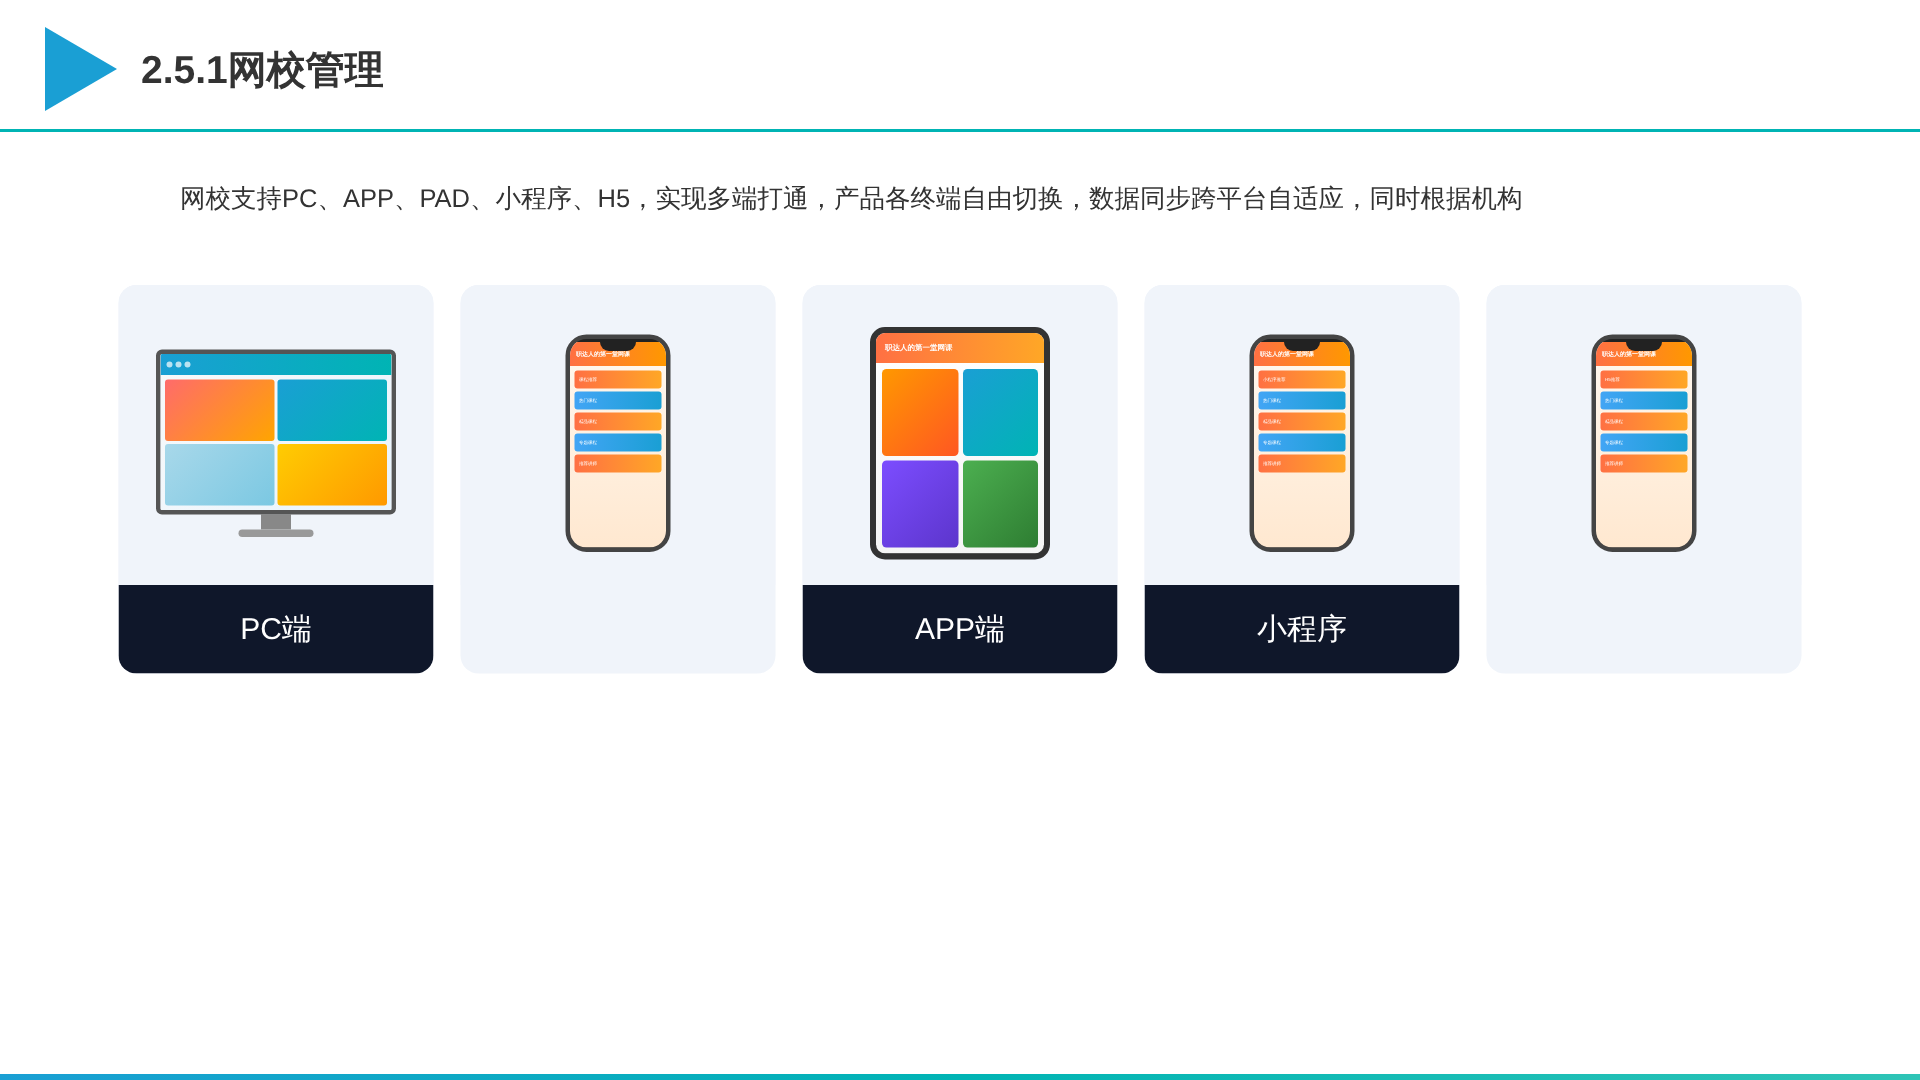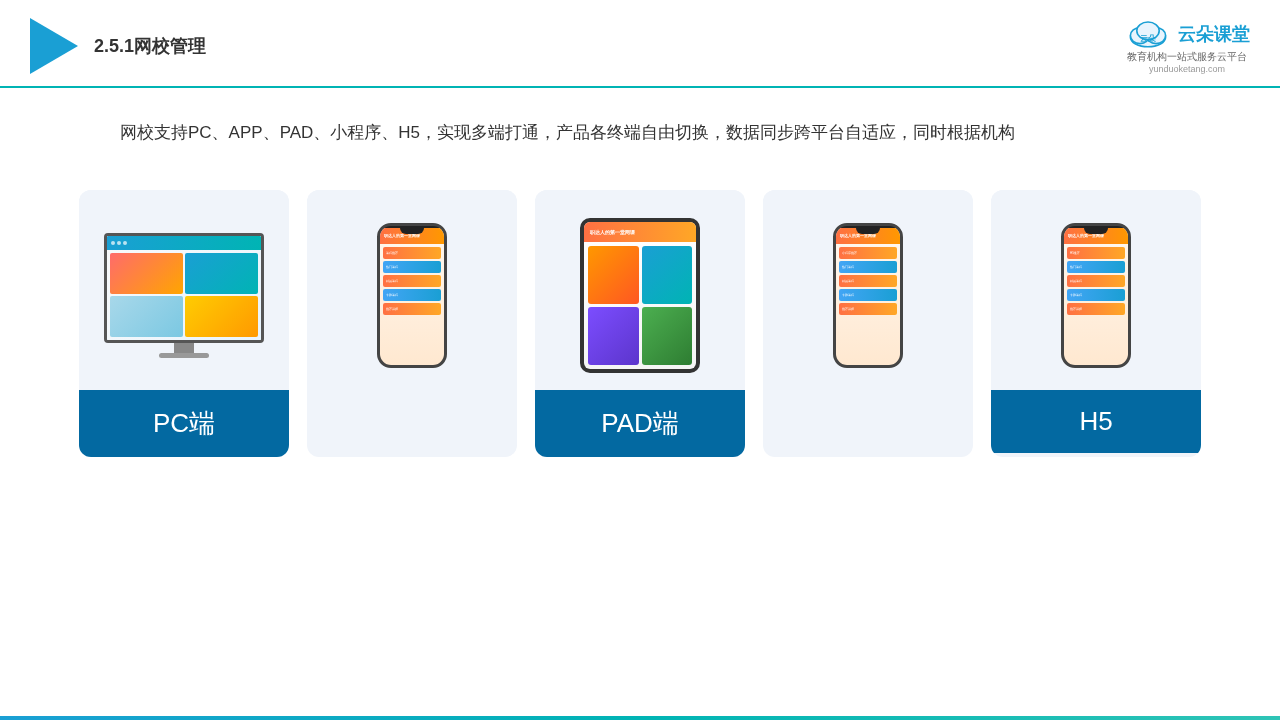--- a/index.html
+++ b/index.html
@@ -26,21 +26,21 @@
       gap: 16px;
     }
     .logo-triangle {
       width: 0;
       height: 0;
       border-top: 28px solid transparent;
       border-bottom: 28px solid transparent;
       border-left: 48px solid #1a9fd4;
     }
     .page-title {
-      font-size: 18px;
+      font-size: 26px;
       font-weight: bold;
       color: #333;
     }
     .header-right {
       display: flex;
       flex-direction: column;
       align-items: center;
     }
     .brand-logo {
       display: flex;
@@ -271,59 +271,43 @@
     }
     .tablet-item:nth-child(2) { background: linear-gradient(135deg, #1a9fd4, #00b4b4); }
     .tablet-item:nth-child(3) { background: linear-gradient(135deg, #7c4dff, #5c35cc); }
     .tablet-item:nth-child(4) { background: linear-gradient(135deg, #4caf50, #2e7d32); }
 
     
     .card-label {
       width: 100%;
       padding: 16px 0;
       text-align: center;
-      font-size: 26px;
+      font-size: 20px;
       color: #fff;
       font-weight: 500;
-      background: #0369a1;
+      background: #0f172a;
     }
 
     
     .bottom-bar {
       height: 4px;
       background: linear-gradient(90deg, #1a9fd4, #00b4b4, #2ec4b6);
       position: absolute;
       bottom: 0;
       left: 0;
       right: 0;
     }
   </style>
 </head>
 <body>
 
 <div class="header">
   <div class="header-left">
     <div class="logo-triangle"></div>
     <h1 class="page-title">2.5.1网校管理</h1>
-  </div>
-  <div class="header-right">
-    <div class="brand-logo">
-      <svg class="cloud-svg" viewBox="0 0 60 40" fill="none" xmlns="http://www.w3.org/2000/svg">
-        <ellipse cx="30" cy="24" rx="22" ry="12" fill="#e8f4fd" stroke="#1a9fd4" stroke-width="2"></ellipse>
-        <ellipse cx="20" cy="22" rx="12" ry="10" fill="#e8f4fd" stroke="#1a9fd4" stroke-width="2"></ellipse>
-        <ellipse cx="40" cy="22" rx="12" ry="10" fill="#e8f4fd" stroke="#1a9fd4" stroke-width="2"></ellipse>
-        <ellipse cx="30" cy="16" rx="14" ry="11" fill="#e8f4fd" stroke="#1a9fd4" stroke-width="2"></ellipse>
-        <text x="30" y="29" text-anchor="middle" fill="#1a9fd4" font-size="10" font-family="Microsoft YaHei" font-weight="bold">云朵</text>
-      </svg>
-      <span class="brand-name">云朵课堂</span>
-    </div>
-    <div class="brand-sub">
-      <span>教育机构一站</span><span>式服务云平台</span>
-    </div>
-    <div class="brand-url">yunduoketang.com</div>
   </div>
 </div>
 
 <div class="description">
   <p>网校支持PC、APP、PAD、小程序、H5，实现多端打通，产品各终端自由切换，数据同步跨平台自适应，同时根据机构</p>
 </div>
 
 <div class="cards-container">
 
   <div class="card">
@@ -390,21 +374,21 @@
           </div>
           <div class="tablet-screen-body">
             <div class="tablet-item"></div>
             <div class="tablet-item"></div>
             <div class="tablet-item"></div>
             <div class="tablet-item"></div>
           </div>
         </div>
       </div>
     </div>
-    <div class="card-label">PAD端</div>
+    <div class="card-label">APP端</div>
   </div>
 
   <div class="card">
     <div class="card-image-area">
       <div class="phone-mockup">
         <div class="phone-notch"></div>
         <div class="phone-screen">
           <div class="phone-screen-header">
             <span class="phone-screen-title">职达人的第一堂网课</span>
           </div>
@@ -421,20 +405,21 @@
             <div class="phone-row">
                 <span class="phone-row-text">专题课程</span>
               </div>
             <div class="phone-row">
                 <span class="phone-row-text">推荐讲师</span>
               </div>
           </div>
         </div>
       </div>
     </div>
+    <div class="card-label">小程序</div>
   </div>
 
   <div class="card">
     <div class="card-image-area">
       <div class="phone-mockup">
         <div class="phone-notch"></div>
         <div class="phone-screen">
           <div class="phone-screen-header">
             <span class="phone-screen-title">职达人的第一堂网课</span>
           </div>
@@ -451,18 +436,17 @@
             <div class="phone-row">
                 <span class="phone-row-text">专题课程</span>
               </div>
             <div class="phone-row">
                 <span class="phone-row-text">推荐讲师</span>
               </div>
           </div>
         </div>
       </div>
     </div>
-    <div class="card-label">H5</div>
   </div>
 
 </div>
 
 <div class="bottom-bar"></div>
 
 </body></html>

